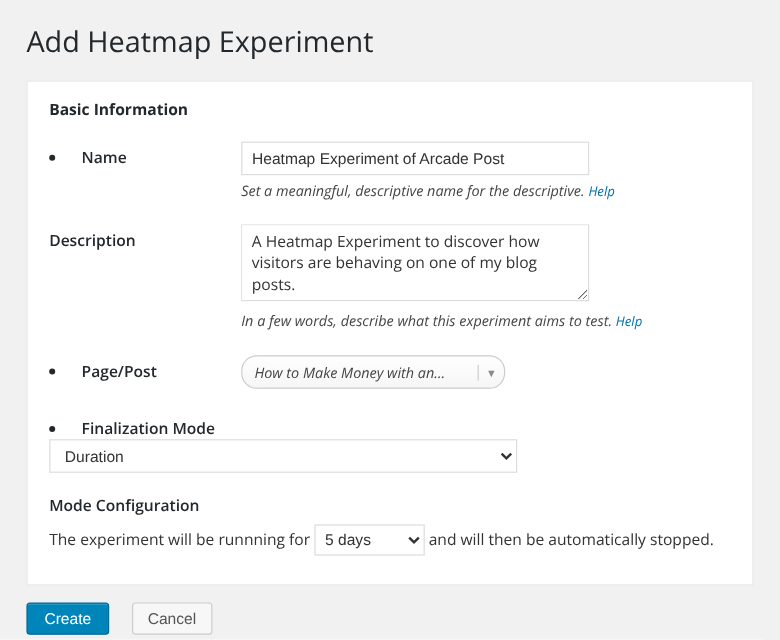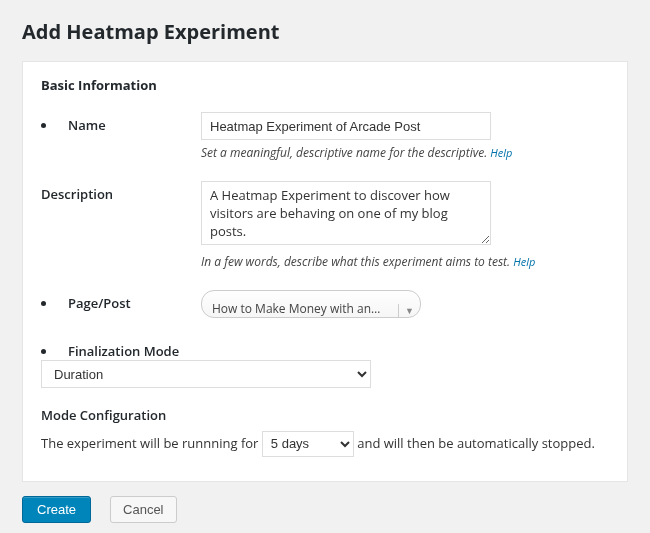--- a/index.html
+++ b/index.html
@@ -6,22 +6,22 @@
     body {
       font-family: -apple-system, "Open Sans", "Helvetica Neue", Arial, sans-serif;
       background: #f1f1f1;
       width: 650px;
       height: 533px;
       padding: 18px 22px;
       color: #23282d;
       font-size: 13px;
     }
     .page-title {
-      font-size: 20px;
-      font-weight: 700;
+      font-size: 24px;
+      font-weight: 400;
       color: #23282d;
       margin-bottom: 16px;
     }
     .card {
       background: #fff;
       border: 1px solid #e5e5e5;
       padding: 14px 18px 24px;
     }
     .section-header {
       font-size: 13px;
@@ -86,23 +86,24 @@
       font-size: 11px;
       text-decoration: none;
     }
     .custom-select {
       width: 220px;
       height: 28px;
       border: 1px solid #ccc;
       border-radius: 13px;
       background: linear-gradient(#fefefe, #f6f6f6);
       display: flex;
-      align-items: flex-end;
+      align-items: center;
       font-size: 12px;
       cursor: pointer;
+      font-style: italic;
     }
     .custom-select .sel-text {
       flex: 1;
       padding: 0 10px;
       display: flex;
       align-items: center;
       white-space: nowrap;
       overflow: hidden;
       text-overflow: ellipsis;
       color: #444;
@@ -110,21 +111,21 @@
     .custom-select .caret {
       width: 22px;
       border-left: 1px solid #ccc;
       display: flex;
       align-items: center;
       justify-content: center;
       color: #888;
       font-size: 9px;
     }
     select.native-select {
-      width: 330px;
+      width: 390px;
       height: 28px;
       border: 1px solid #ddd;
       background: #fff;
       font-size: 13px;
       padding: 0 8px;
       color: #333;
     }
     select.small-select {
       width: 92px;
       height: 26px;

